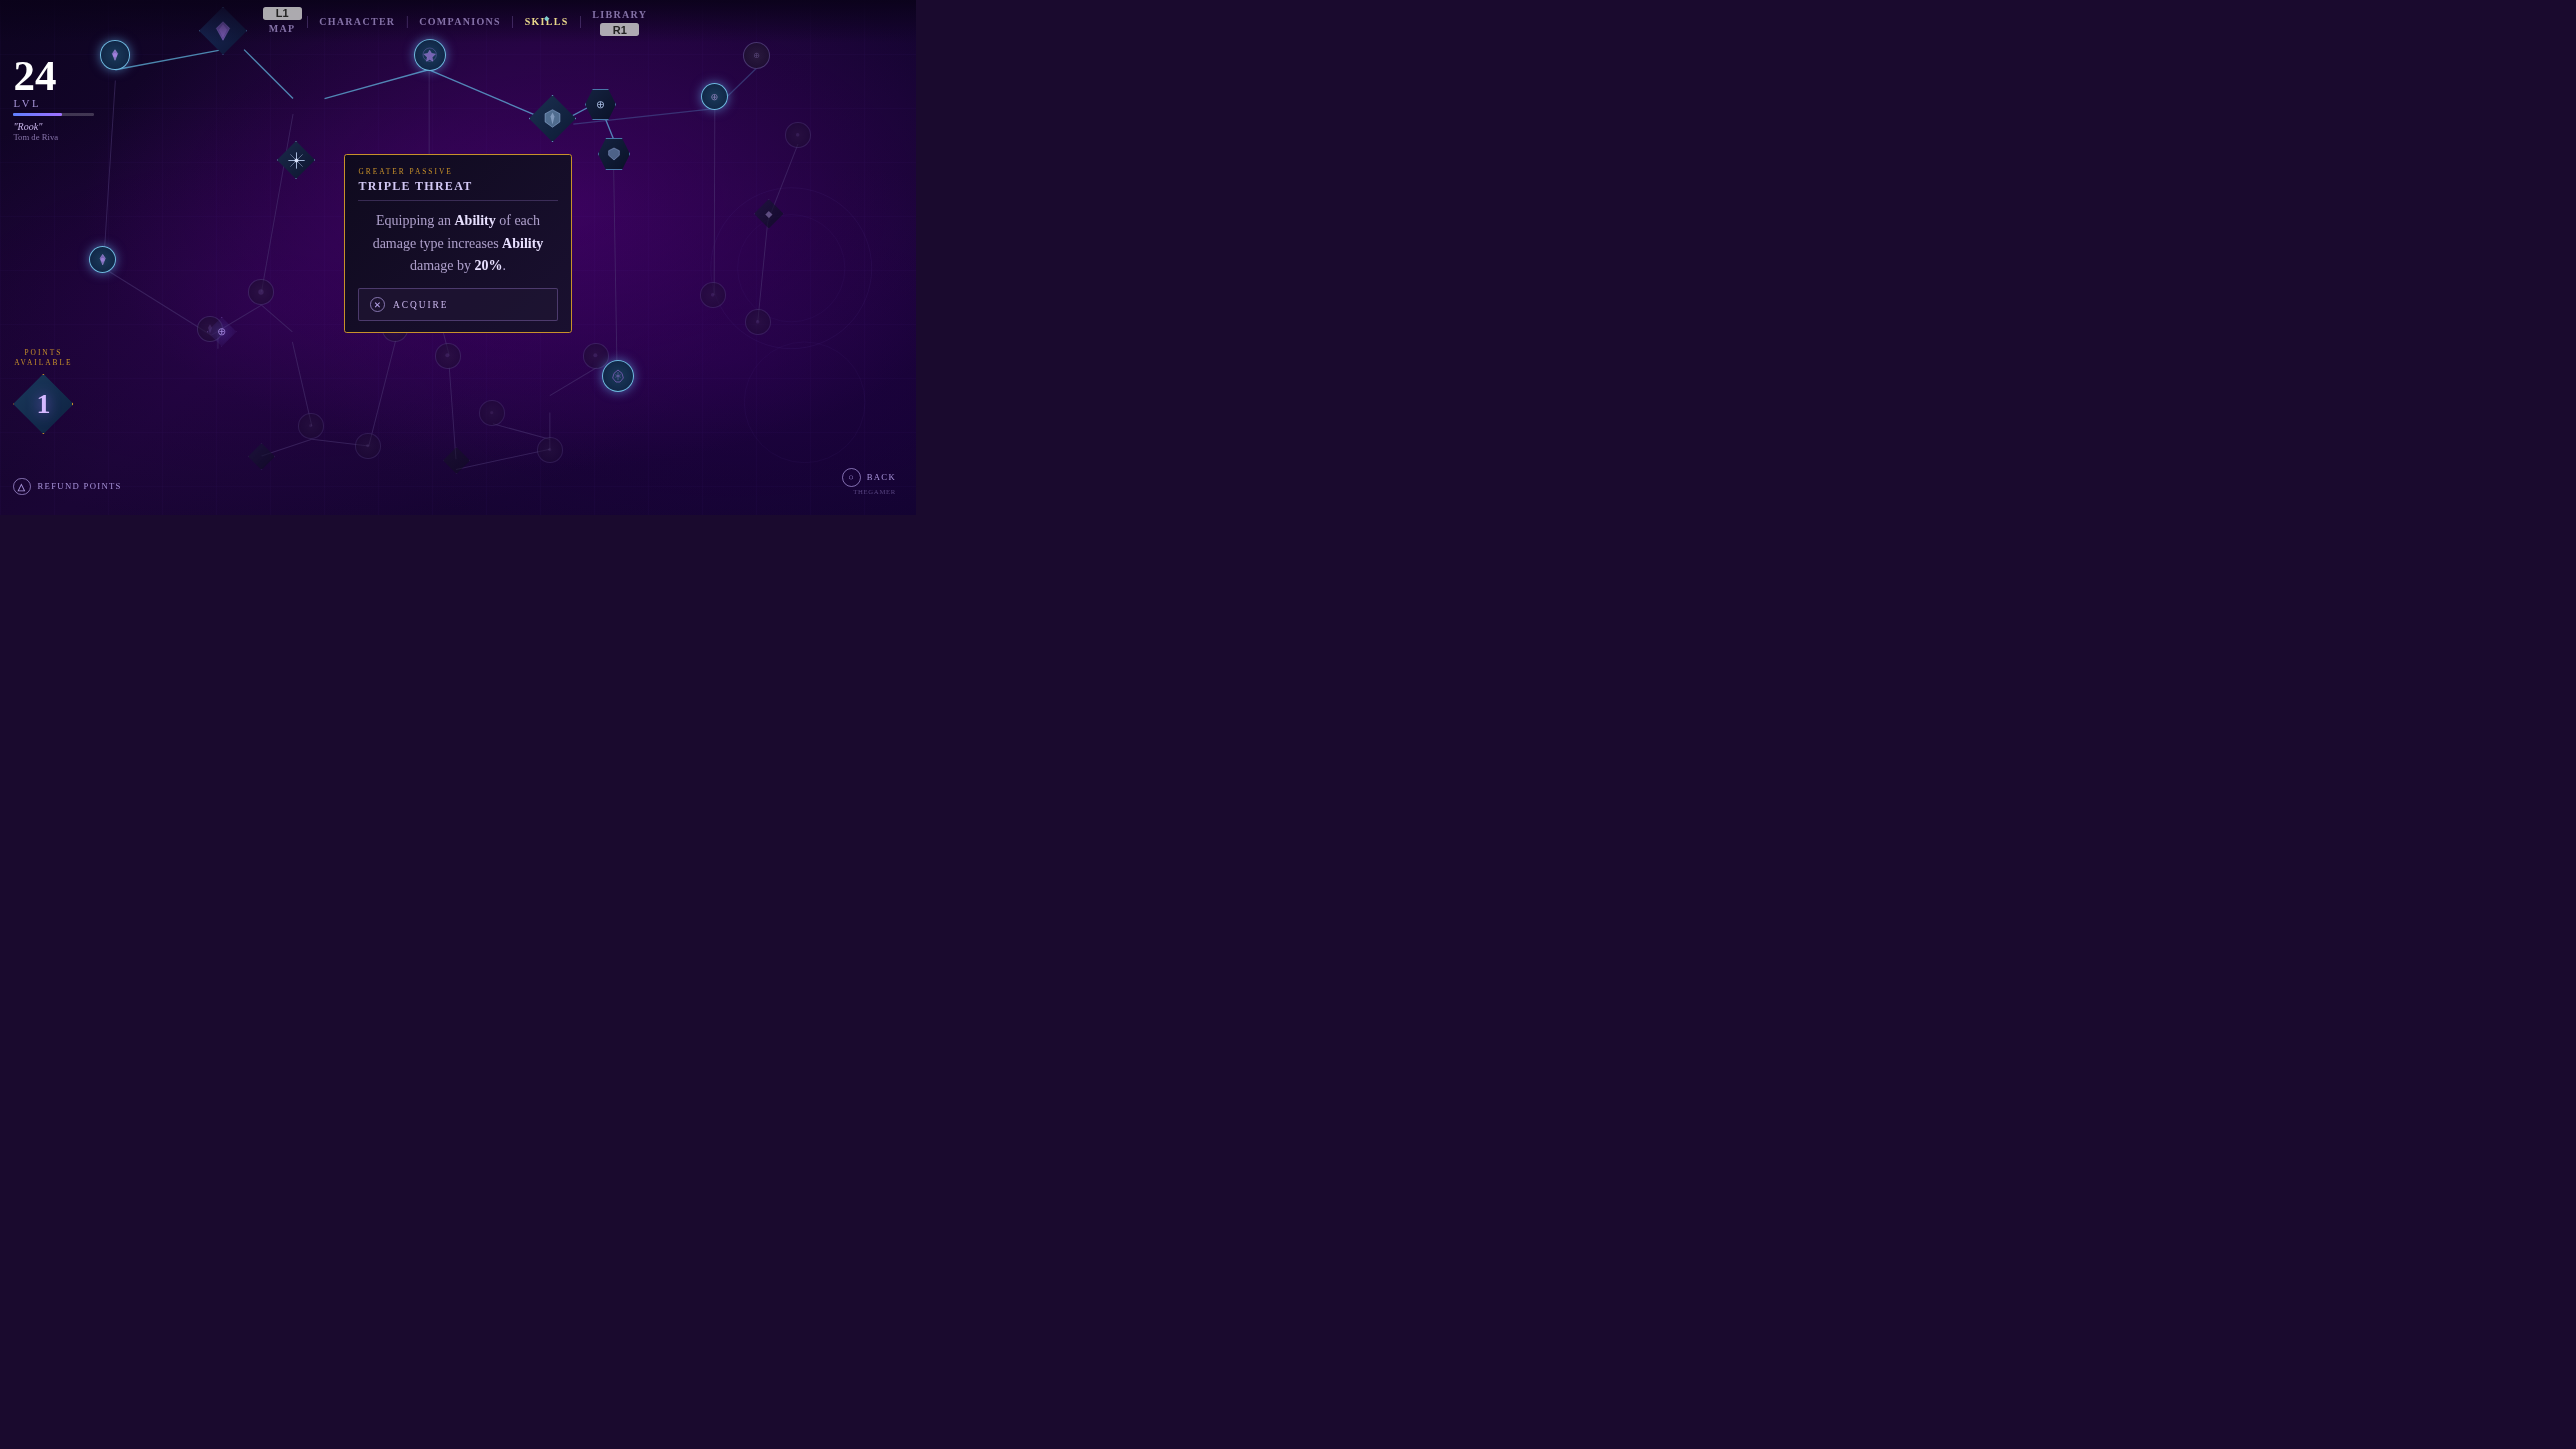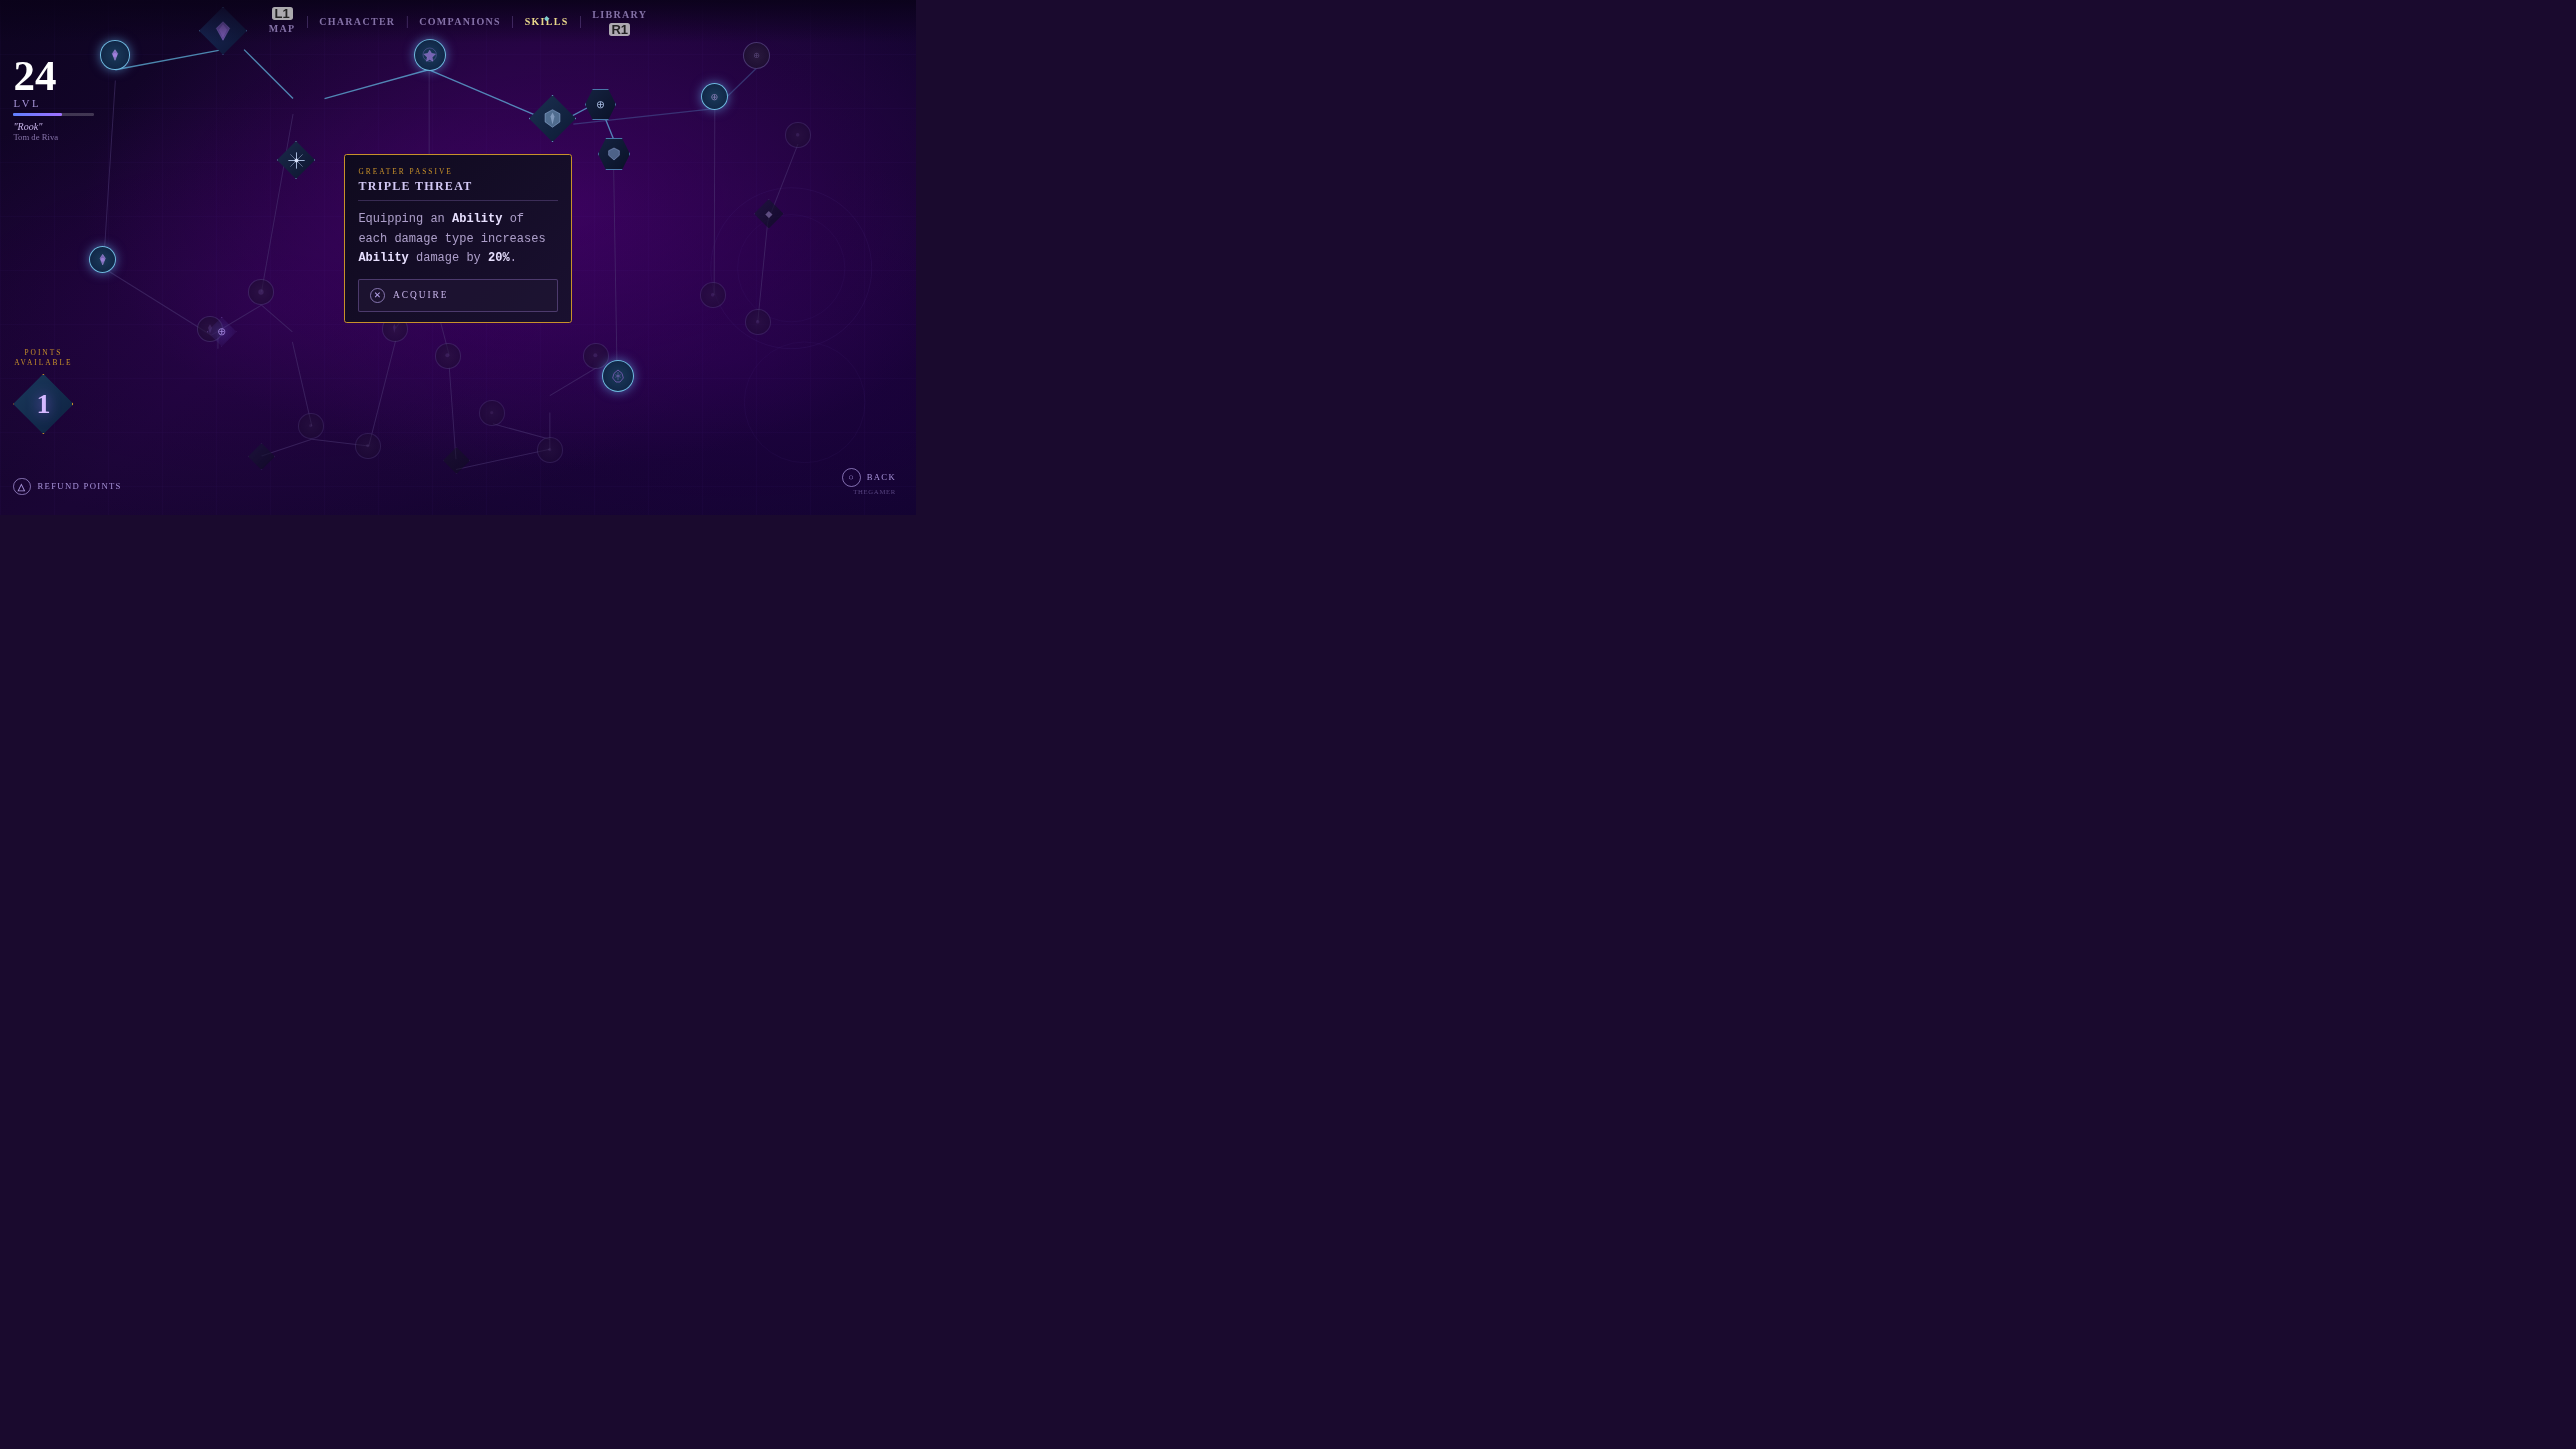--- a/index.html
+++ b/index.html
@@ -78,26 +78,26 @@
     .nav-separator {
       color: rgba(150, 120, 200, 0.5);
       padding: 0 2.7px;
       font-size: 12px;
     }
 
     .nav-controller-btn {
       display: inline-flex;
       align-items: center;
       justify-content: center;
-      width: 21px;
+      width: 39px;
       height: 13.4px;
       background: rgba(200, 200, 200, 0.85);
       border-radius: 2.7px;
       color: #222;
-      font-size: 13px;
+      font-size: 11px;
       font-weight: bold;
       font-family: sans-serif;
     }
 
     
     .nav-diamond {
       position: absolute;
       top: 2.7px;
       left: 50%;
       transform: translateX(-50%);
@@ -358,24 +358,25 @@
     }
 
     .popup-divider {
       height: 0.7px;
       background: rgba(150, 120, 200, 0.3);
       margin: 0 13.4px;
     }
 
     .popup-desc {
       padding: 9.4px 13.4px 10.7px;
-      font-size: 12px;
+      font-size: 14px;
       color: rgba(200, 185, 230, 0.85);
       line-height: 1.6;
-      font-family: Liberation Mono, monospace;
+      font-family: Liberation Serif, serif;
+      text-align: center;
     }
 
     .popup-desc .highlight {
       color: #e8e0ff;
       font-weight: bold;
     }
 
     .popup-acquire {
       margin: 0 13.4px 10.7px;
       background: rgba(30, 20, 50, 0.8);

